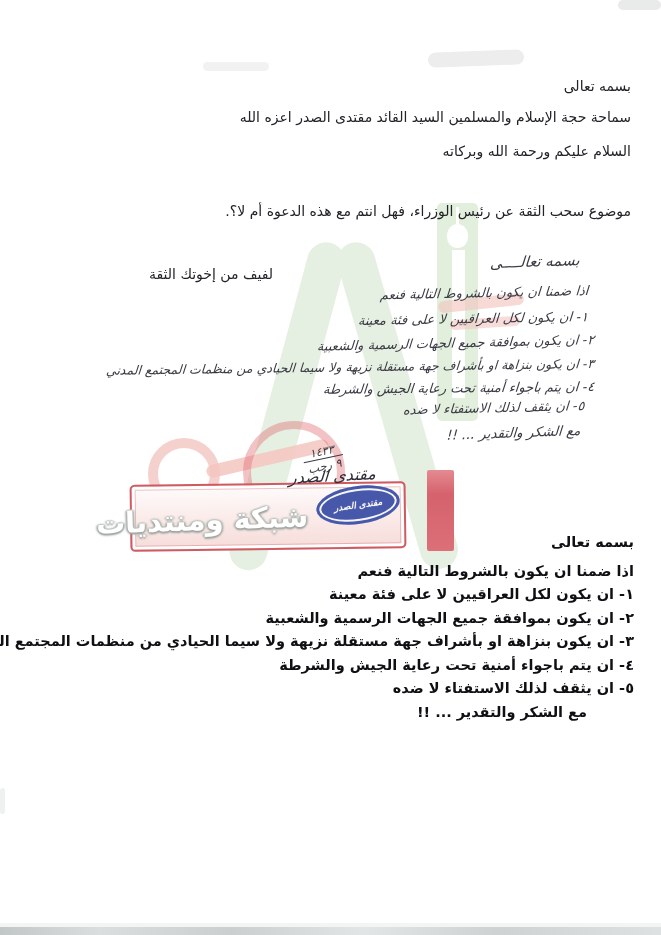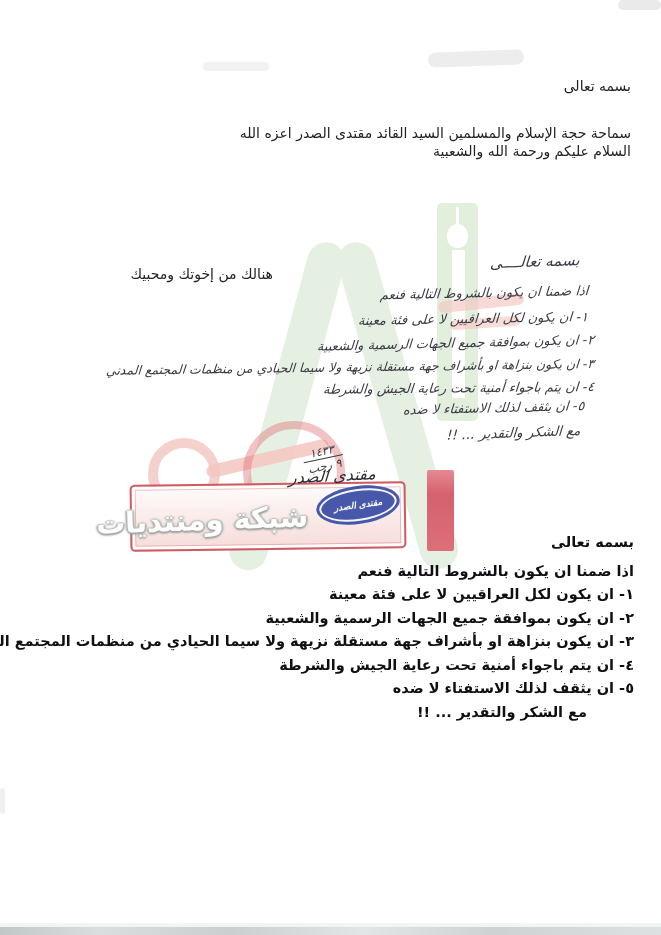--- a/index.html
+++ b/index.html
@@ -42,21 +42,21 @@
   .smudge-1{left:428px;top:51px;width:96px;height:15px;transform:rotate(-2deg);}
   .smudge-2{left:203px;top:62px;width:66px;height:9px;background:#f2f2f3;}
   .smudge-3{left:618px;top:0;width:43px;height:10px;background:#e9eaea;}
   .smudge-4{left:0;top:788px;width:5px;height:26px;background:#eff1f1;}
   .bottom-edge{left:0;bottom:0;width:661px;height:8px;opacity:.85;
     background:linear-gradient(90deg,#b6bcbc 0%,#d4d8d8 15%,#c2c6c6 35%,#dde1e1 55%,#c6caca 75%,#d8dcdc 100%);}
   .bottom-edge-soft{left:0;bottom:8px;width:661px;height:4px;background:#eef0f0;opacity:.7;}
   
   .t-line{position:absolute;z-index:2;white-space:nowrap;color:#222227;font-size:14px;}
   .l-basmala{top:78px;right:30px;}
-  .l-addr{top:125px;right:30px;}
+  .l-addr{top:109px;right:30px;}
   .l-greet{top:143px;right:30px;}
   .l-body1{top:178px;right:30px;}
   .l-body2{top:203px;right:30px;}
   .l-sender{top:266px;right:388px;}
   
   .hw{position:absolute;z-index:2;white-space:nowrap;font-style:italic;
       color:#3b3b45;font-size:13px;transform-origin:right center;}
   .hw-basmala{top:251px;right:81px;font-size:15px;transform:rotate(-2deg) skewX(-6deg);}
   .hw-intro{top:283px;right:73px;transform:rotate(-1.2deg) skewX(-5deg);}
   .hw-c1{top:309px;right:73px;transform:rotate(-1deg) skewX(-5deg);}
@@ -107,22 +107,23 @@
   <div class="wm red-bar"></div>
   <div class="wm smudge smudge-1"></div>
   <div class="wm smudge smudge-2"></div>
   <div class="wm smudge smudge-3"></div>
   <div class="wm smudge smudge-4"></div>
   <div class="wm bottom-edge-soft"></div>
   <div class="wm bottom-edge"></div>
 
   <div class="t-line l-basmala">بسمه تعالى</div>
   <div class="t-line l-addr">سماحة حجة الإسلام والمسلمين السيد القائد مقتدى الصدر اعزه الله</div>
-  <div class="t-line l-greet">السلام عليكم ورحمة الله والشعبية</div>
-  <div class="t-line l-sender">هنالك من إخوتك ومحبيك</div>
+  <div class="t-line l-greet">السلام عليكم ورحمة الله وبركاته</div>
+  <div class="t-line l-body2">موضوع سحب الثقة عن رئيس الوزراء، فهل انتم مع هذه الدعوة أم لا؟.</div>
+  <div class="t-line l-sender">لفيف من إخوتك الثقة</div>
 
   <div class="hw hw-basmala">بسمه تعالــــى</div>
   <div class="hw hw-intro">اذا ضمنا ان يكون بالشروط التالية فنعم</div>
   <div class="hw hw-c1">١- ان يكون لكل العراقيين لا على فئة معينة</div>
   <div class="hw hw-c2">٢- ان يكون بموافقة جميع الجهات الرسمية والشعبية</div>
   <div class="hw hw-c3">٣- ان يكون بنزاهة او بأشراف جهة مستقلة نزيهة ولا سيما الحيادي من منظمات المجتمع المدني</div>
   <div class="hw hw-c4">٤- ان يتم باجواء أمنية تحت رعاية الجيش والشرطة</div>
   <div class="hw hw-c5">٥- ان يثقف لذلك الاستفتاء لا ضده</div>
   <div class="hw hw-closing">مع الشكر والتقدير ... !!</div>
   <div class="hw hw-date">

